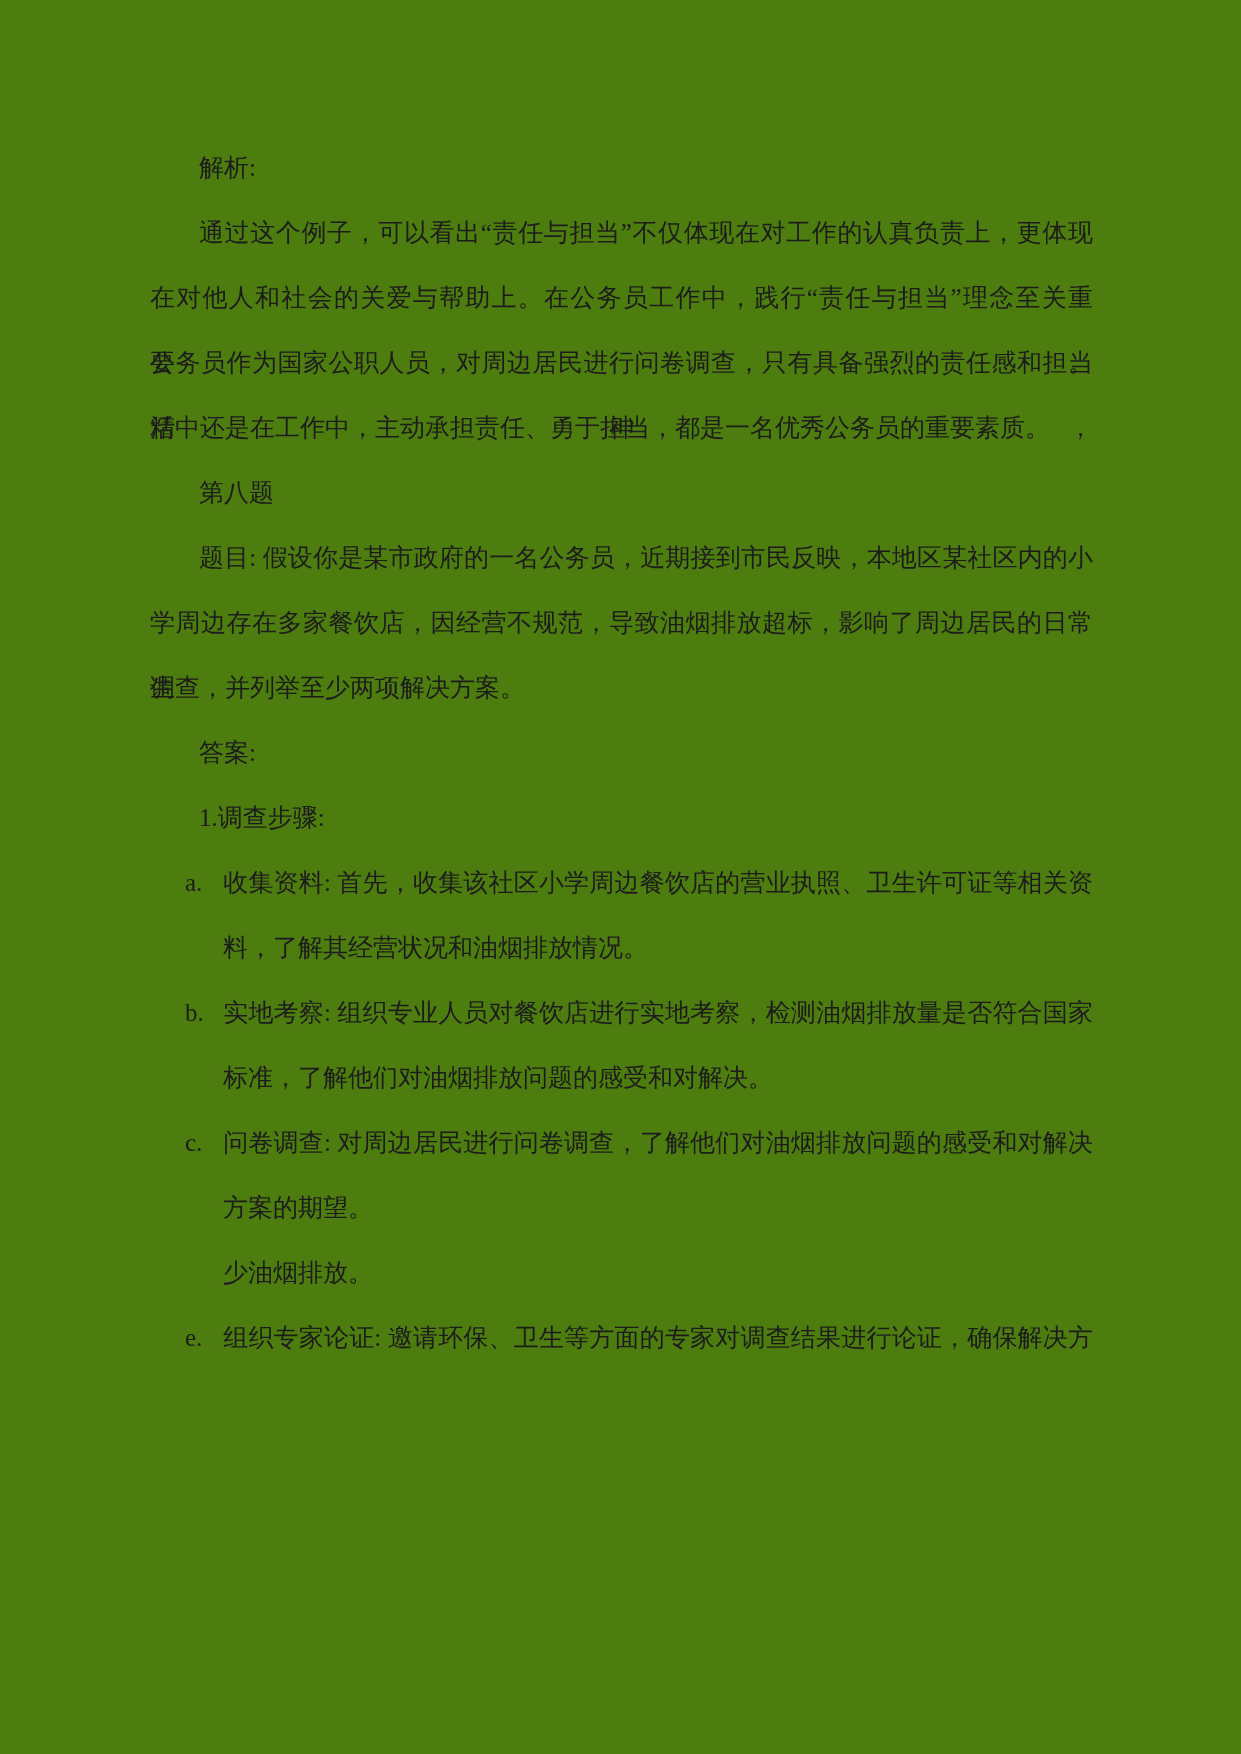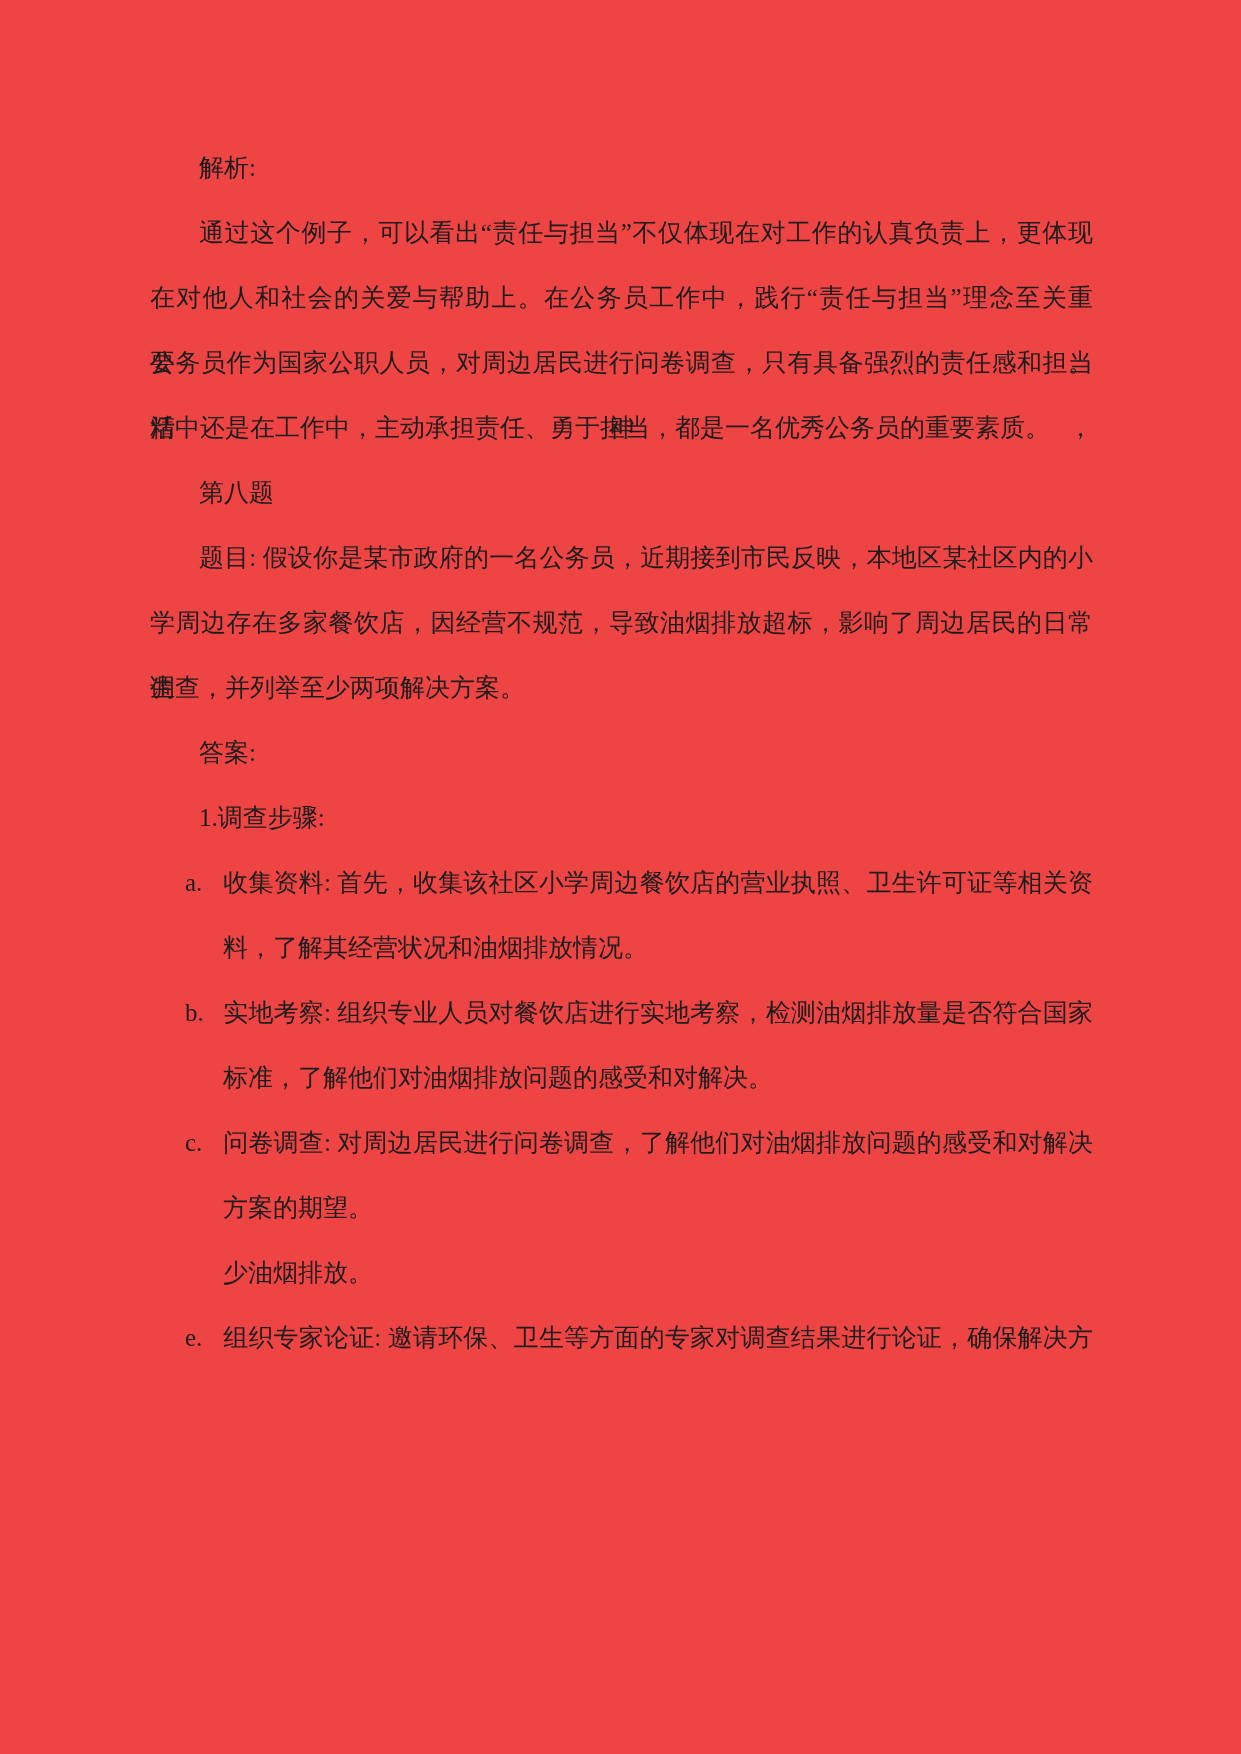--- a/index.html
+++ b/index.html
@@ -4,21 +4,21 @@
 <style>
   html, body {
     margin: 0;
     padding: 0;
     background: #ffffff;
   }
   .page {
     position: relative;
     width: 1241px;
     height: 1754px;
-    background: #ef4444;
+    background: #4d7c0f;
     overflow: hidden;
   }
   .doc-body {
     position: absolute;
     left: 150px;
     top: 135px;
     width: 943px;
     font-family: "Liberation Serif", "DejaVu Serif", serif;
     font-size: 25px;
     color: #1c1c1c;

